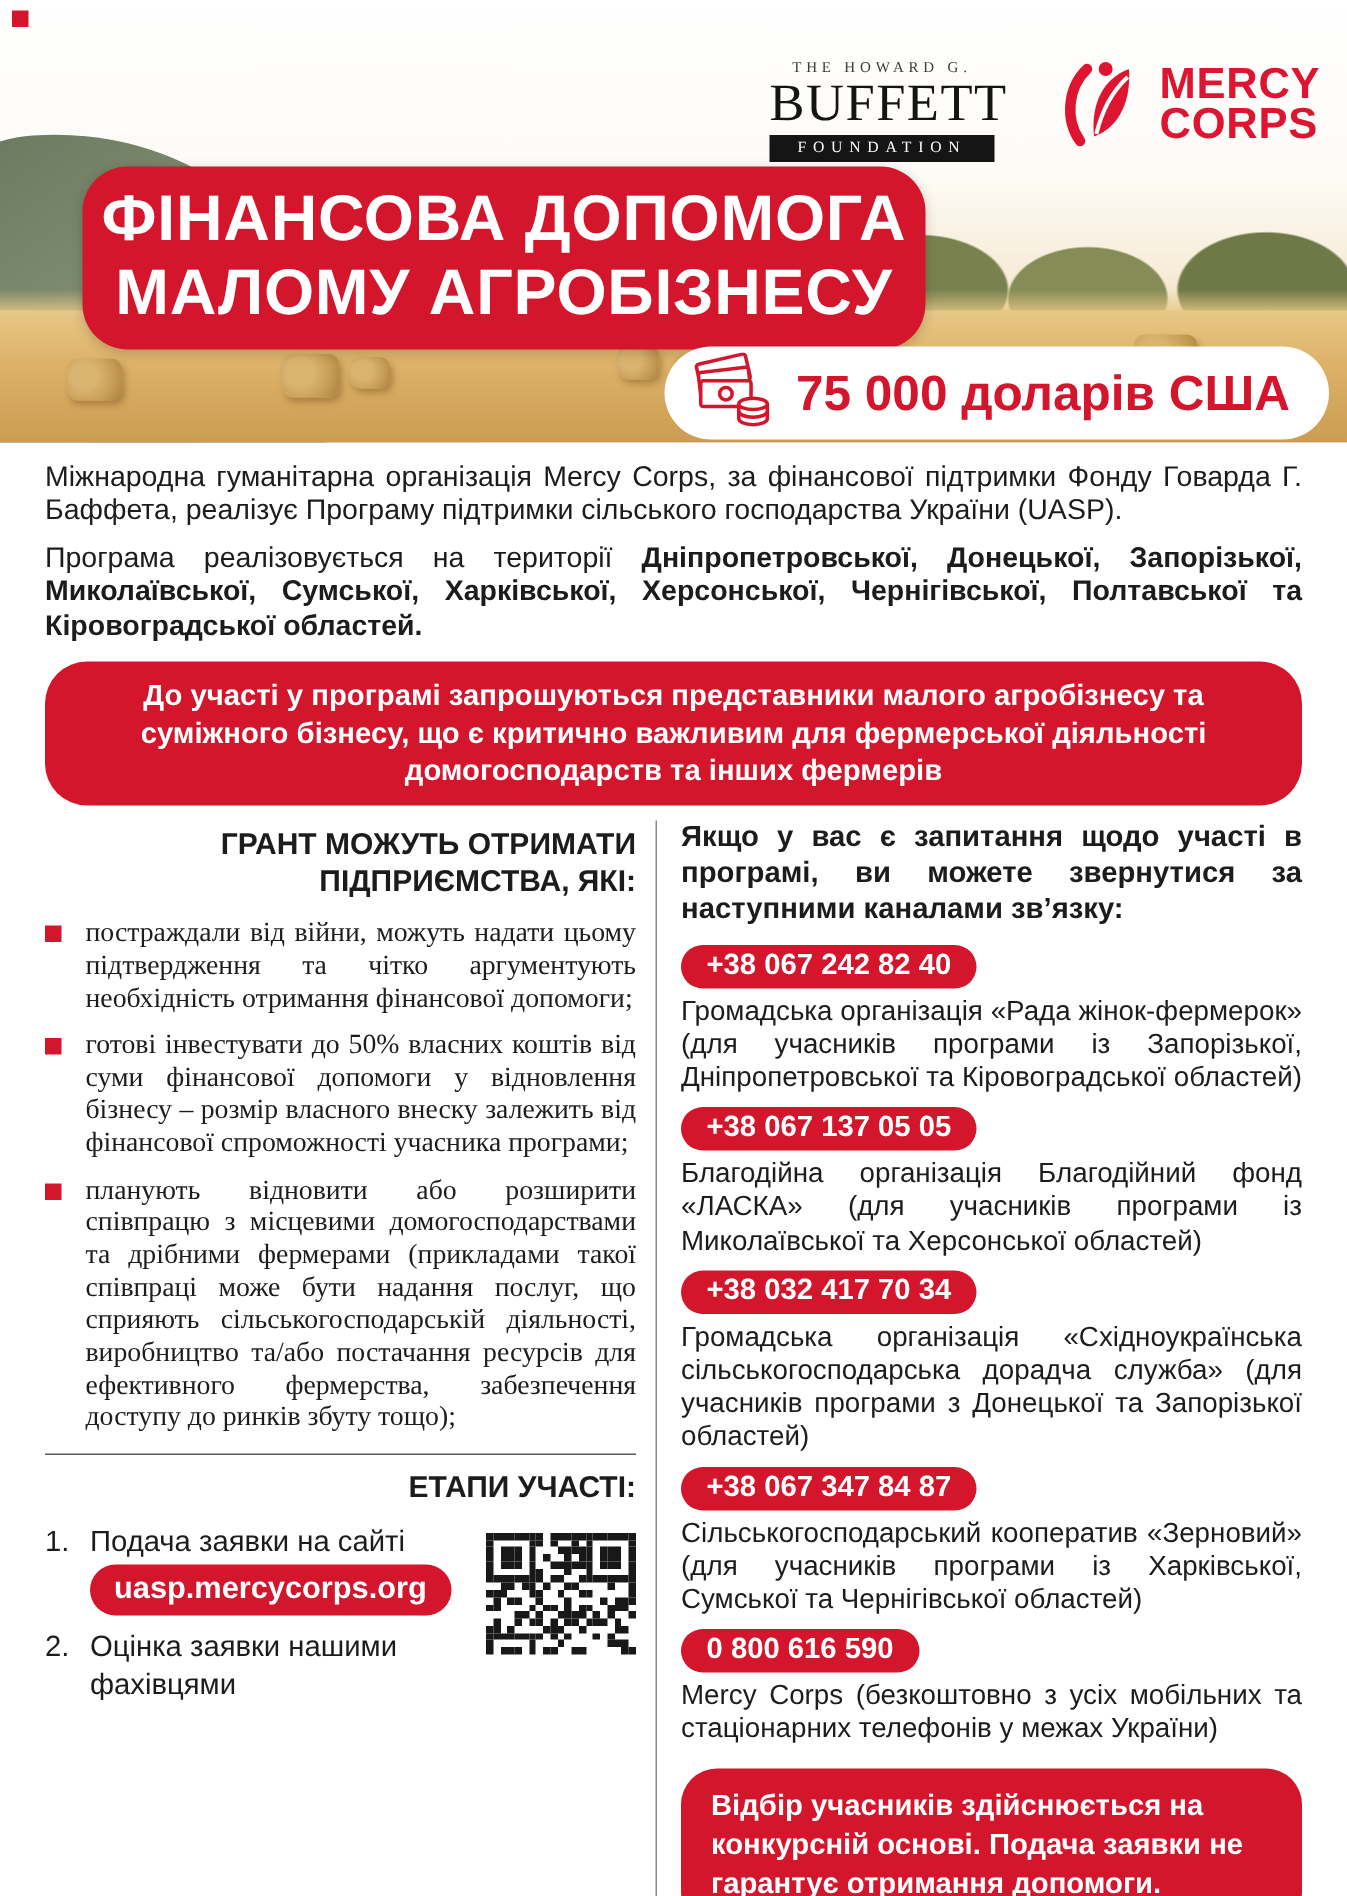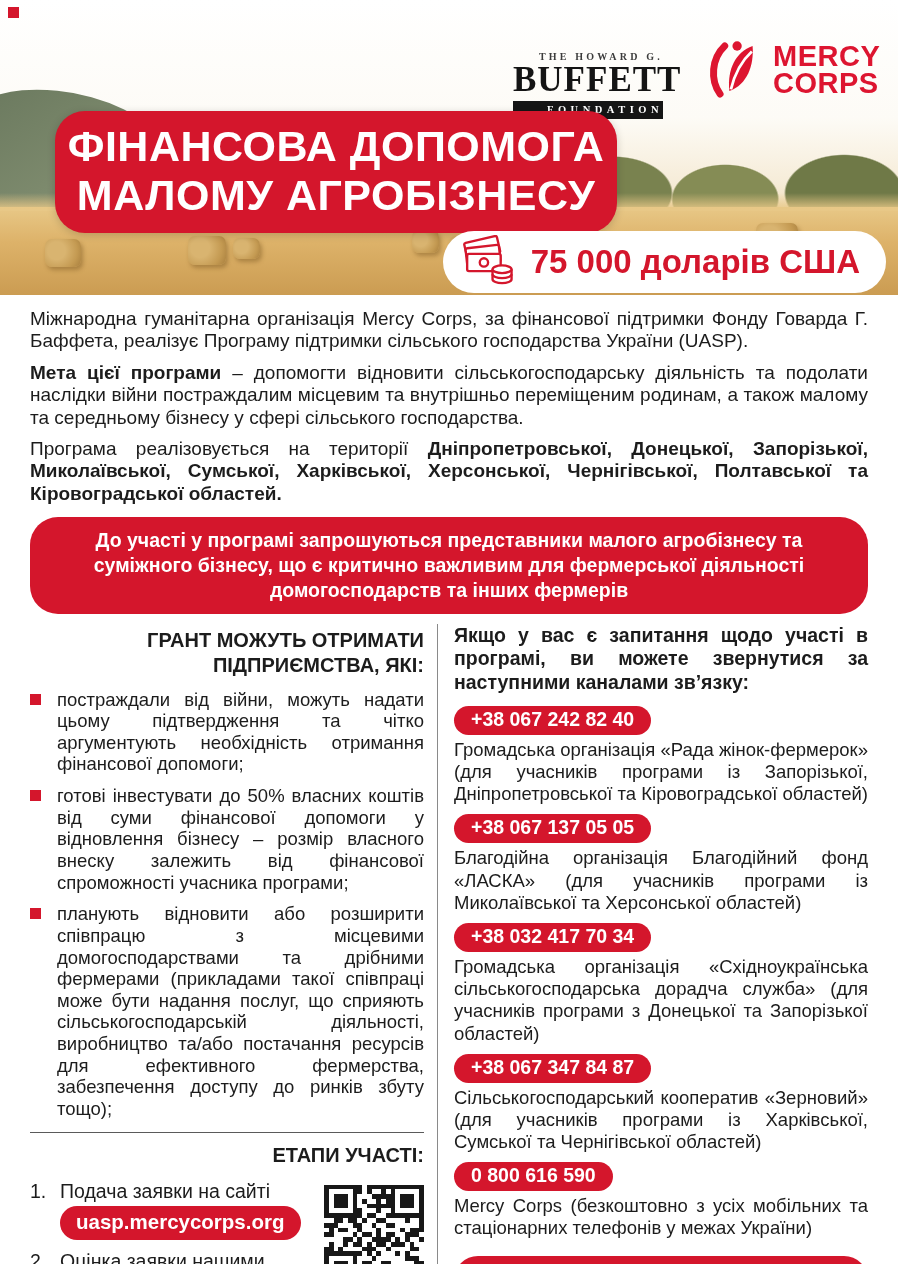--- a/index.html
+++ b/index.html
@@ -29,22 +29,22 @@
   }
   .field { position:absolute; left:0; bottom:0; width:898px; height:88px;
     background: linear-gradient(#e8c887 0%, #ddb269 40%, #cb9c52 100%); }
   .field::after { content:""; position:absolute; left:0; top:-14px; width:898px; height:18px;
     background: linear-gradient(transparent, #e8c887); }
   .bale { position:absolute; border-radius: 7px;
     background: radial-gradient(circle at 32% 42%, #d9b470 0 30%, #c49a52 70%, #a87f3e 100%);
     box-shadow: 2px 3px 4px rgba(120,85,30,.45); }
   .corner-mark { position:absolute; left:8px; top:7px; width:11px; height:11px; background:#d4162c; }
   
-  .buffett { position:absolute; left:513px; top:51px; width:150px; text-align:right;
-    font-family:"Liberation Serif", serif;font-weight:bold; }
+  .buffett { position:absolute; left:513px; top:40px; width:150px; text-align:center;
+    font-family:"Liberation Serif", serif; }
   .buffett .b1 { font-size:10px; letter-spacing:3.2px; color:#3c3c3c; white-space:nowrap; }
   .buffett .b2 { font-size:35px; letter-spacing:1px; color:#141414; line-height:1.05; }
   .buffett .b3 { background:#151515; color:#fff; font-size:10.5px; letter-spacing:4.5px;
     padding:3px 0 4px; margin-top:2px; }
   .mercy { position:absolute; left:703px; top:38px; display:flex; align-items:center; gap:8px; }
   .mercy .mtext { color:#dd1530; font-weight:bold; font-size:29px; line-height:.93; letter-spacing:.5px; }
   
   .title-banner { position:absolute; left:55px; top:111px; width:562px; padding:11px 0 14px;
     background:#d4162c; border-radius:30px; text-align:center;
     color:#fff; font-weight:bold; font-size:43px; line-height:1.13; letter-spacing:.5px;
@@ -56,21 +56,21 @@
   
   .content { padding: 13px 30px 0; }
   p.intro { font-size:19px; line-height:1.18; text-align:justify; margin-bottom:9px; }
   p.intro b { font-weight:bold; }
   .invite-box { background:#d4162c; color:#fff; font-weight:bold; text-align:center;
     font-size:19.5px; line-height:1.27; border-radius:28px; padding:11px 44px; margin:12px 0 10px; }
   .columns { display:flex; }
   .col-left { width:408px; padding-right:13px; border-right:1px solid #8a8a8a; }
   .col-right { flex:1; padding-left:16px; }
   .col-head { text-align:right; font-size:20px; font-weight:bold; line-height:1.25; margin:4px 0 11px; }
-  ul.grant-list { list-style:none; }
+  ul.grant-list { list-style:none;font-family:Liberation Serif, serif; }
   ul.grant-list li { position:relative; padding-left:27px; text-align:justify;
     font-size:18.5px; line-height:1.17; margin-bottom:10px; }
   .sq { position:absolute; left:0; top:5px; width:11px; height:11px; background:#d4162c; }
   hr.col-rule { border:none; border-top:1px solid #5a5a5a; margin:12px 0 10px; }
   .steps-wrap { position:relative; }
   .qr { float:right; width:100px; height:100px; margin:6px 0 10px 10px;
     display:grid; grid-template-rows:repeat(21,1fr); grid-template-columns:repeat(21,1fr);
     background:#fff; }
   .qr div { background:#181818; }
   ol.steps { list-style:none; }
@@ -142,21 +142,20 @@
           <ellipse cx="47.5" cy="36" rx="10.5" ry="4.2"></ellipse>
           <path d="M37 41.5 c0 2.4 4.8 4.3 10.5 4.3 S58 43.9 58 41.5" fill="none"></path>
         </g>
       </svg>
       <span>75 000 доларів США</span>
     </div>
   </div>
 
   <div class="content">
     <p class="intro">Міжнародна гуманітарна організація Mercy Corps, за фінансової підтримки Фонду Говарда Г. Баффета, реалізує Програму підтримки сільського господарства України (UASP).</p>
-    <p class="intro"><b>Мета цієї програми</b><span> – допомогти відновити сільськогосподарську діяльність та подолати наслідки війни постраждалим місцевим та внутрішньо переміщеним родинам, а також малому та середньому бізнесу у сфері сільського господарства.</span></p>
     <p class="intro"><span>Програма реалізовується на території </span><b>Дніпропетровської, Донецької, Запорізької, Миколаївської, Сумської, Харківської, Херсонської, Чернігівської, Полтавської та Кіровоградської областей.</b></p>
 
     <div class="invite-box">До участі у програмі запрошуються представники малого агробізнесу та суміжного бізнесу, що є критично важливим для фермерської діяльності домогосподарств та інших фермерів</div>
 
     <div class="columns">
 
       <div class="col-left">
         <div class="col-head">
           <span>ГРАНТ МОЖУТЬ ОТРИМАТИ</span><br>
           <span>ПІДПРИЄМСТВА, ЯКІ:</span>

